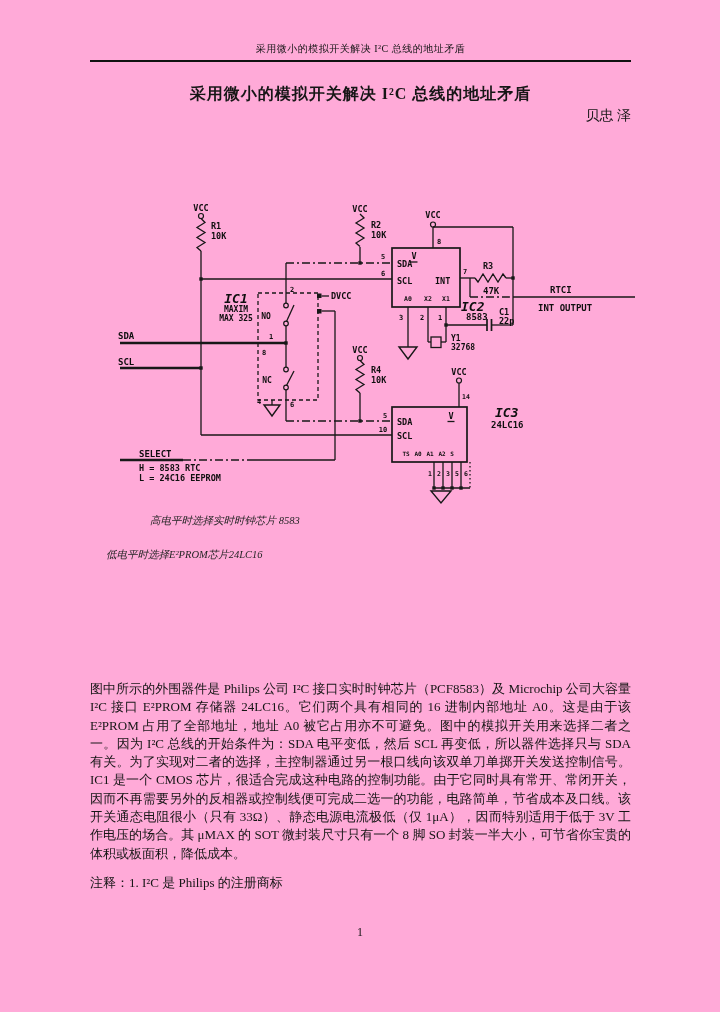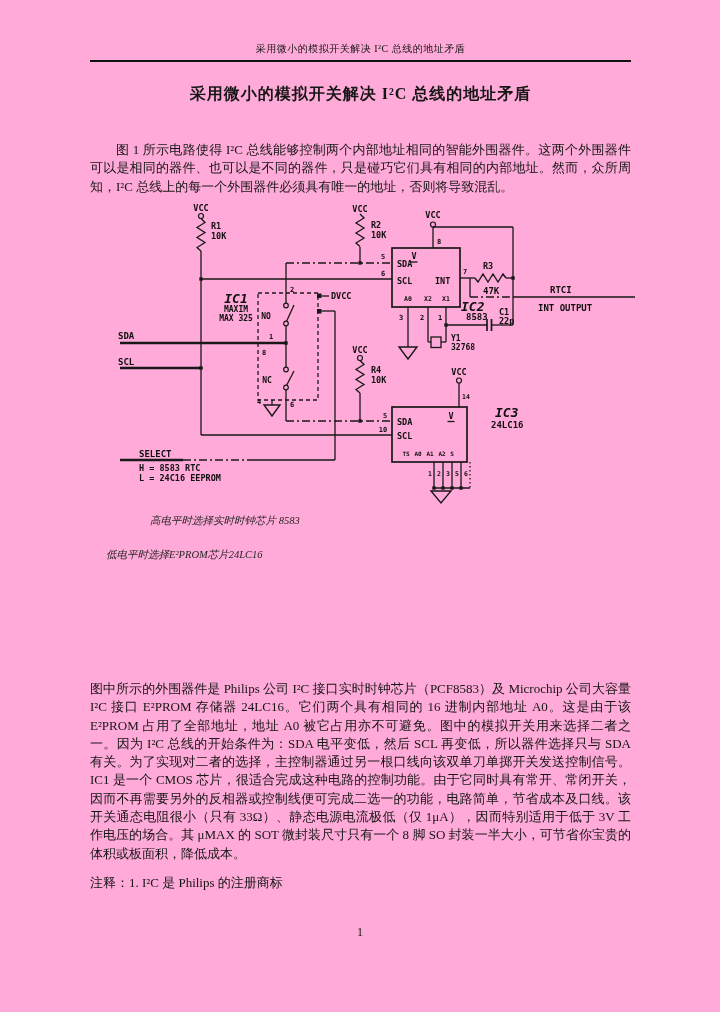--- a/index.html
+++ b/index.html
@@ -49,22 +49,22 @@
   svg .mid{text-anchor:middle;}
 </style>
 </head>
 <body>
 
 <div class="page">
 
   <div class="runhead">采用微小的模拟开关解决 I²C 总线的地址矛盾</div>
   <div class="rule"></div>
   <div class="title">采用微小的模拟开关解决 I²C 总线的地址矛盾</div>
-
-  <div class="para p1 indent">图 1 所示电路使得 I²C 总线能够控制两个内部地址相同的智能外围器件。这两个外围器件可以是相同的器件、也可以是不同的器件，只是碰巧它们具有相同的内部地址。然而，众所周知，I²C 总线上的每一个外围器件必须具有唯一的地址，否则将导致混乱。</div>
+  <div class="author">贝忠 泽</div>
+
 
   <svg class="fig" viewBox="0 0 545 318" width="545" height="318">
 
     <g>
       <text class="t85 mid" x="106" y="13">VCC</text>
       <circle class="term" cx="106" cy="18" r="2.5"></circle>
       <path class="w" d="M106,20.5 l4,4 l-8,5 l8,5 l-8,5 l8,5 l-8,5 l4,3.5"></path>
       <text class="t85" x="116" y="31">R1</text>
       <text class="t85" x="116" y="41">10K</text>
       <line class="w" x1="106" y1="53" x2="106" y2="170"></line>

